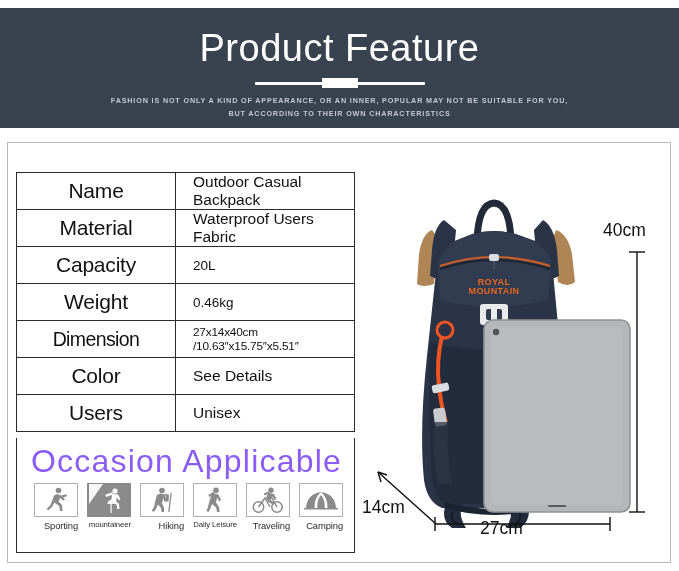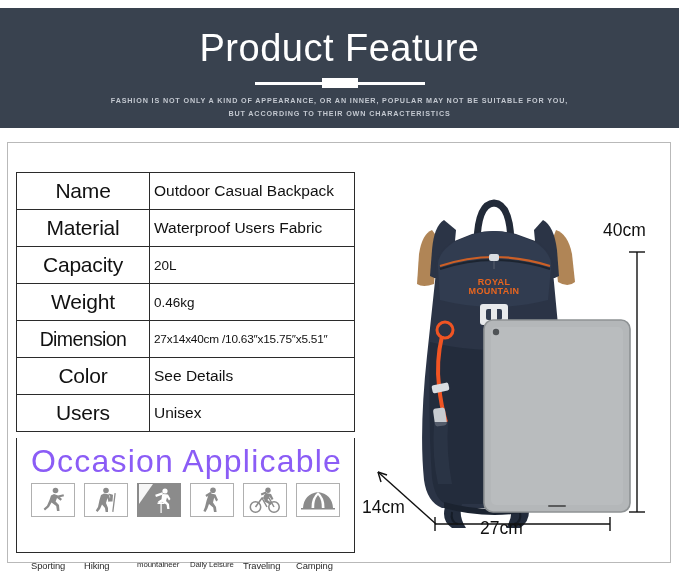--- a/index.html
+++ b/index.html
@@ -84,21 +84,21 @@
     position: absolute;
     left: 8px;
     top: 29px;
     width: 339px;
     border-collapse: collapse;
     table-layout: fixed;
   }
   .spec-table td {
     border: 1.6px solid #2b2b2b;
     height: 36px;
-    padding: 0 4px;
+    padding: 0 17px;
     vertical-align: middle;
     color: #111111;
   }
   .spec-label {
     width: 124px;
     text-align: center;
     font-size: 21px;
     font-weight: normal;
     letter-spacing: -0.2px;
   }
@@ -145,22 +145,21 @@
     left: 14px;
     top: 45px;
     width: 312px;
     display: flex;
     justify-content: space-between;
   }
   .icon-cell {
     width: 47px;
     display: flex;
     flex-direction: column;
-    align-items: flex-start;
-    gap: 40px;
+    align-items: flex-end;
   }
   .icon-box {
     width: 44px;
     height: 34px;
     border: 1px solid #b0b0b0;
     box-sizing: border-box;
     display: flex;
     align-items: center;
     justify-content: center;
     background: #ffffff;
@@ -263,53 +262,53 @@
               <circle cx="17.5" cy="4.5" r="2.8"></circle>
               <path d="M16 8 L20 9.5 L24 13 L22.6 14.8 L19 12 L17.6 15.5 L21 19 L21.5 25 L19 25 L18.2 20 L13.5 16.5 L11 21 L7 24.5 L5.6 22.8 L9 19.8 L11.5 14 L13 9.5 Z"></path>
               <path d="M20 9.5 L25.5 8.2 L26 10.2 L21 11.6 Z"></path>
             </g>
           </svg>
         </div>
         <div class="icon-label">Sporting</div>
       </div>
 
       <div class="icon-cell">
-        <div class="icon-box">
-          <svg width="30" height="28" viewBox="0 0 30 28">
-            <g fill="#8b8b8b">
-              <circle cx="15" cy="4.5" r="2.8"></circle>
-              <path d="M13 7.5 L18 8.5 L19.5 15 L17.5 16 L16.5 12 L15 17 L17 22 L17 26 L14.6 26 L14 22 L11 18.5 L9 23 L6.5 26 L4.8 24.4 L7 21 L8.5 14 L10 9 Z"></path>
-              <path d="M17.5 7.5 L22 8.8 L21.5 15.5 L18.8 15.5 L19.2 10.4 Z"></path>
-              <rect x="22.4" y="7" width="1.3" height="19" transform="rotate(7 23 16)"></rect>
-            </g>
-          </svg>
-        </div>
-        <div class="icon-label">Hiking</div>
-      </div>
-
-      <div class="icon-cell">
         <div class="icon-box inverted">
           <svg width="40" height="32" viewBox="0 0 40 32">
             <path d="M0 0 L14 0 L0 20 Z" fill="#ffffff" opacity="0.92"></path>
             <g fill="#ffffff">
               <circle cx="26" cy="7" r="2.6"></circle>
               <path d="M24 10 L29 10.5 L31.5 15 L30 16.5 L28 13.5 L27 17 L30 20 L30.5 25 L28.2 25 L27.6 20.8 L23 17.8 L20 19.6 L19 17.6 L22.5 15.2 L23 11 Z"></path>
               <path d="M24 10.5 L17 13 L16.2 10.8 L23.4 8.2 Z"></path>
               <rect x="21.5" y="18" width="1.2" height="11"></rect>
               <path d="M18.5 18.5 L25.5 18.5 L25.5 20 L18.5 20 Z"></path>
             </g>
           </svg>
         </div>
         <div class="icon-label tiny">mountaineer</div>
       </div>
 
       <div class="icon-cell">
         <div class="icon-box">
           <svg width="30" height="28" viewBox="0 0 30 28">
             <g fill="#8b8b8b">
+              <circle cx="15" cy="4.5" r="2.8"></circle>
+              <path d="M13 7.5 L18 8.5 L19.5 15 L17.5 16 L16.5 12 L15 17 L17 22 L17 26 L14.6 26 L14 22 L11 18.5 L9 23 L6.5 26 L4.8 24.4 L7 21 L8.5 14 L10 9 Z"></path>
+              <path d="M17.5 7.5 L22 8.8 L21.5 15.5 L18.8 15.5 L19.2 10.4 Z"></path>
+              <rect x="22.4" y="7" width="1.3" height="19" transform="rotate(7 23 16)"></rect>
+            </g>
+          </svg>
+        </div>
+        <div class="icon-label">Hiking</div>
+      </div>
+
+      <div class="icon-cell">
+        <div class="icon-box">
+          <svg width="30" height="28" viewBox="0 0 30 28">
+            <g fill="#8b8b8b">
               <circle cx="16" cy="4.2" r="2.8"></circle>
               <path d="M14 7.5 L18.5 8.4 L21 14 L19.2 15.4 L17.2 11.6 L16 16.5 L19 21 L19.6 26 L17 26 L16.2 21.6 L12 18 L10.4 22.5 L8.5 26 L6.4 25 L8 21 L9.6 14.6 L11.5 9 Z"></path>
               <path d="M14.5 8 L9.5 11 L8.4 9 L13.6 5.8 Z"></path>
             </g>
           </svg>
         </div>
         <div class="icon-label tiny">Daily Leisure</div>
       </div>
 
       <div class="icon-cell">

